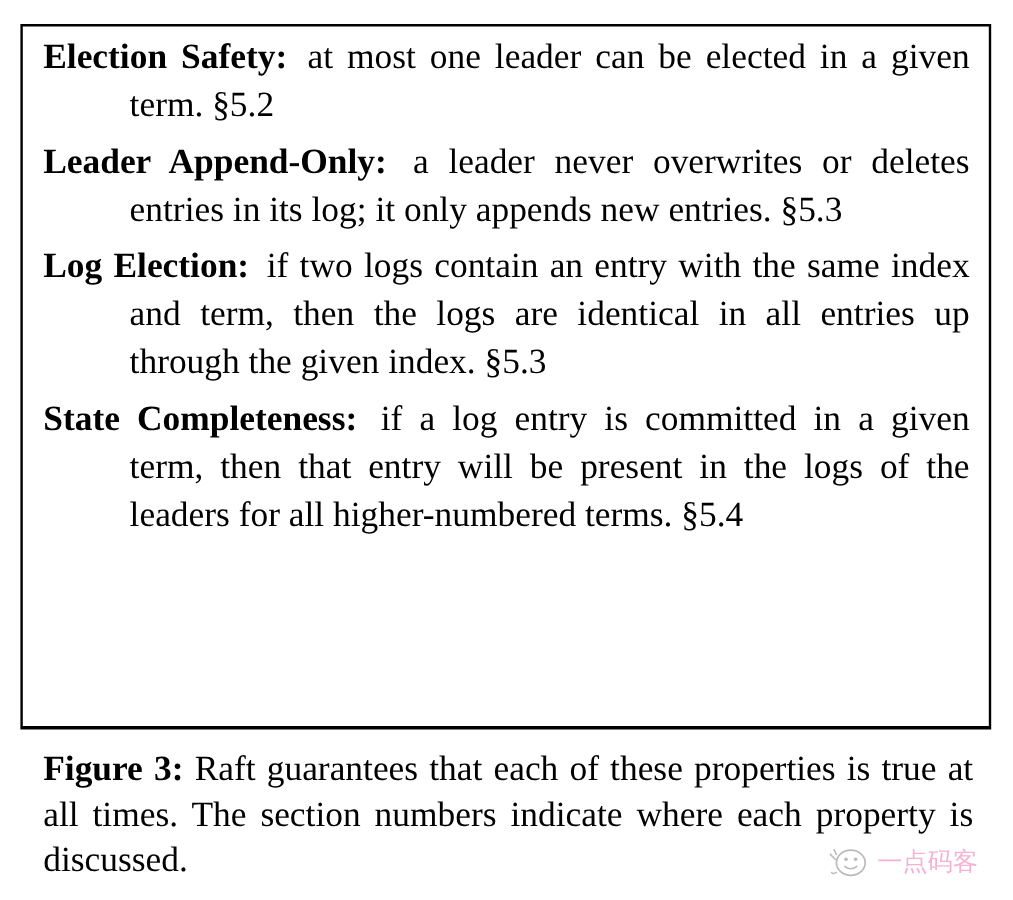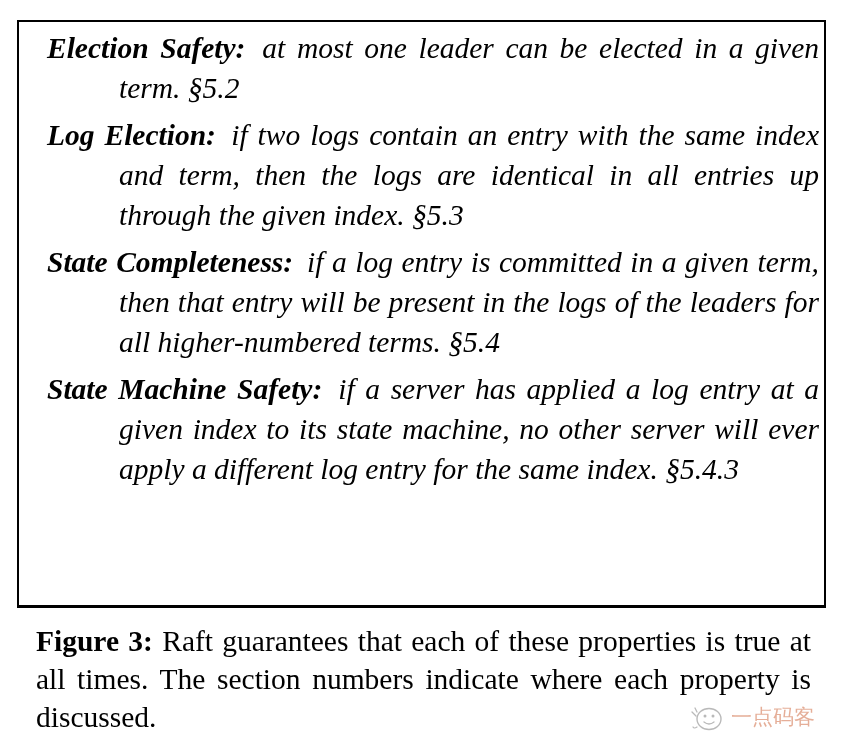--- a/index.html
+++ b/index.html
@@ -32,24 +32,23 @@
     width: 809px;          
     height: 588px;         
     box-sizing: border-box;
     border: 2px solid #000000;
     border-bottom-width: 3px;
     background: #ffffff;
   }
 
   .props-inner {
     position: absolute;
-    left: 28px;            
+    left: 17px;            
     top: 6px;
     width: 772px;          
-    font-style: italic;
   }
 
   .prop {
     font-size: 29.5px;
     line-height: 40px;
     text-align: justify;
     text-justify: inter-word;
     margin: 0 0 7px 0;
     padding-left: 72px;     
     text-indent: -72px;
@@ -92,51 +91,51 @@
     gap: 7px;
     opacity: 0.42;
     pointer-events: none;
   }
   .watermark .wm-face {
     width: 34px;
     height: 30px;
     flex: 0 0 auto;
   }
   .watermark .wm-text {
-    font-family: Liberation Mono, monospace;
+    font-family: Liberation Serif, serif;
     font-size: 21px;
     line-height: 1;
-    color: #c2410c;
+    color: #ec4899;
     white-space: nowrap;
   }
 </style>
 </head>
 <body>
 
 <div id="figure-root">
 
   <div class="props-box">
     <div class="props-inner">
 
       <p class="prop">
         <span class="term">Election Safety:</span><span class="term-gap">&nbsp;</span><span class="body">at most one leader can be elected in a given term. §5.2</span>
       </p>
 
+      <p class="prop">
+        <span class="term">Leader Append-Only:</span><span class="term-gap">&nbsp;</span><span class="body">a leader never overwrites or deletes entries in its log; it only appends new entries. §5.3</span>
+      </p>
 
       <p class="prop">
         <span class="term">Log Election:</span><span class="term-gap">&nbsp;</span><span class="body">if two logs contain an entry with the same index and term, then the logs are identical in all entries up through the given index. §5.3</span>
       </p>
 
       <p class="prop">
         <span class="term">State Completeness:</span><span class="term-gap">&nbsp;</span><span class="body">if a log entry is committed in a given term, then that entry will be present in the logs of the leaders for all higher-numbered terms. §5.4</span>
       </p>
 
-      <p class="prop">
-        <span class="term">State Machine Safety:</span><span class="term-gap">&nbsp;</span><span class="body">if a server has applied a log entry at a given index to its state machine, no other server will ever apply a different log entry for the same index. §5.4.3</span>
-      </p>
 
     </div>
   </div>
 
   <div class="caption">
     <span class="cap-label">Figure 3:</span>
     <span class="cap-text">Raft guarantees that each of these properties is true at all times. The section numbers indicate where each property is discussed.</span>
   </div>
 
   <div class="watermark">

